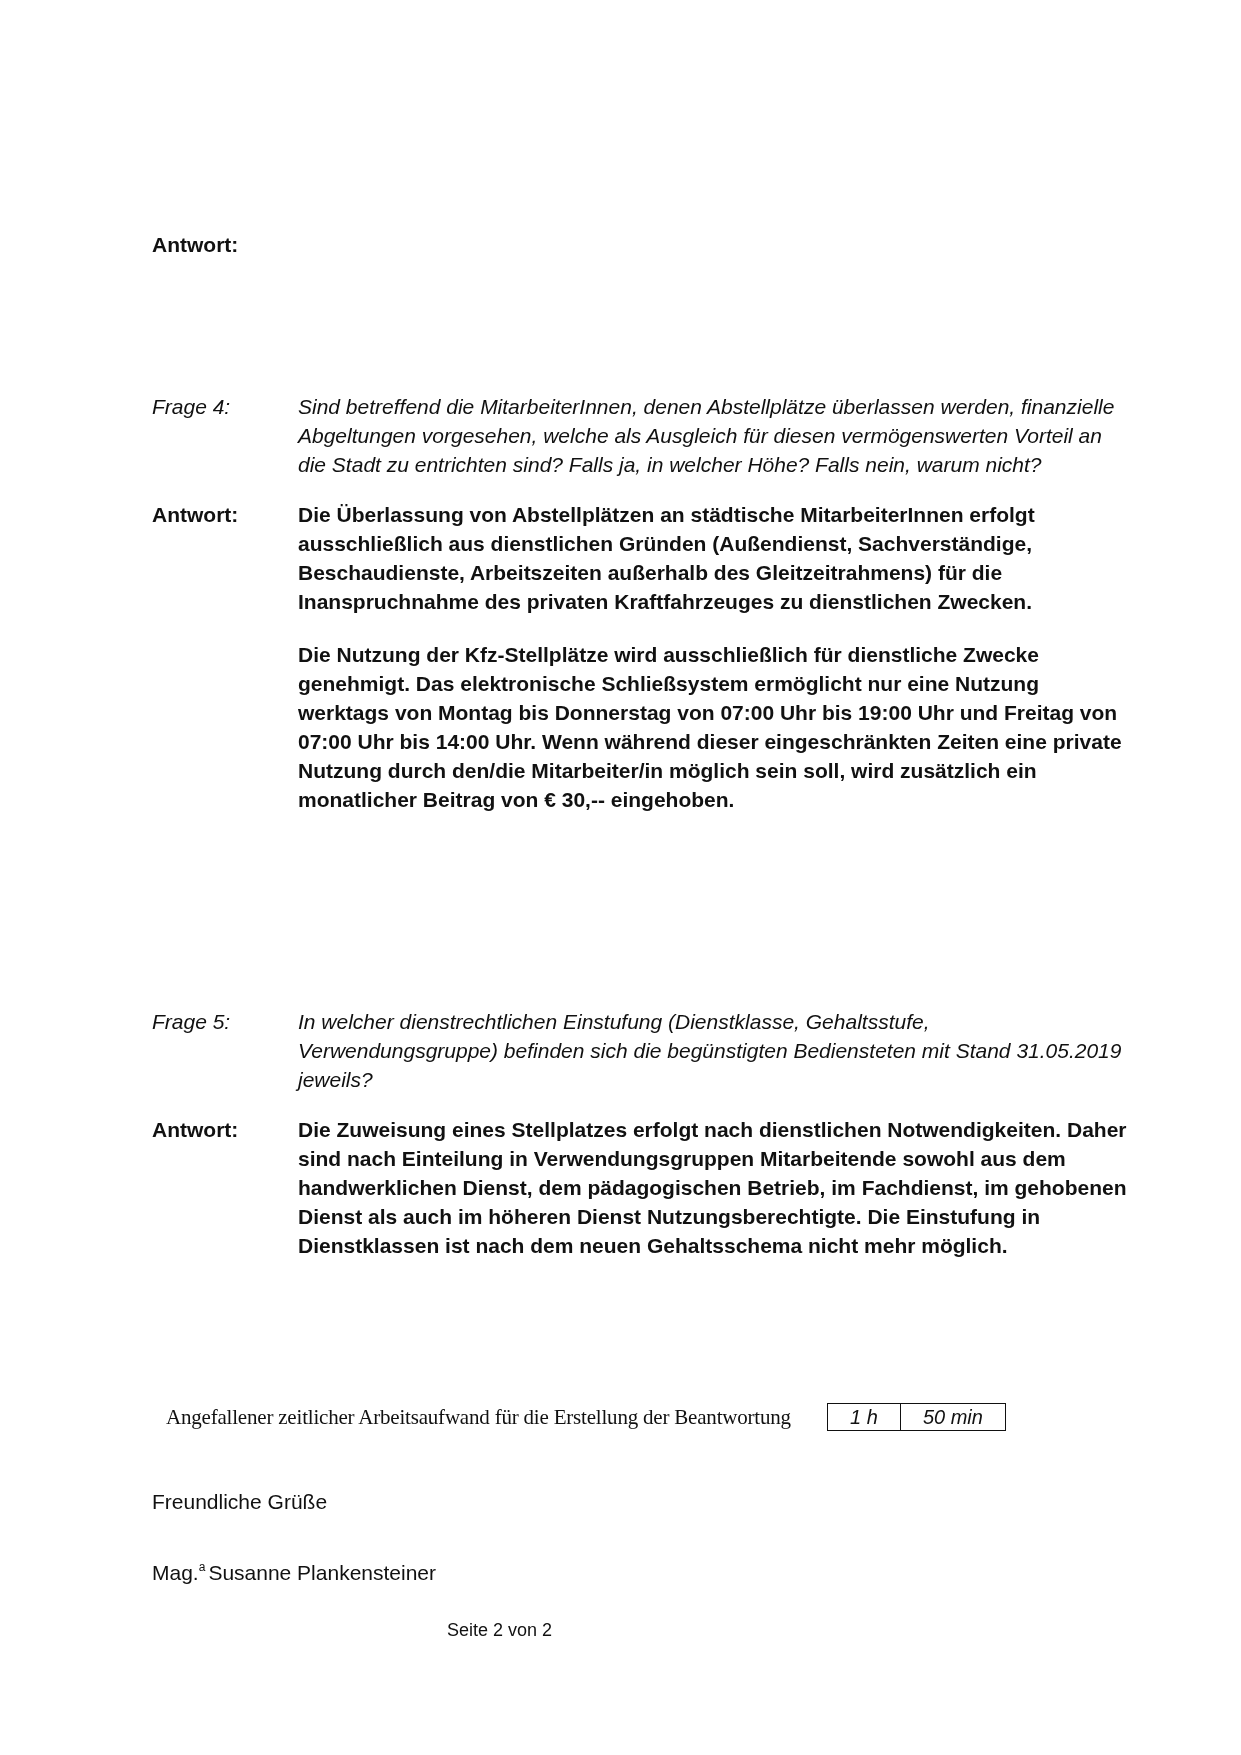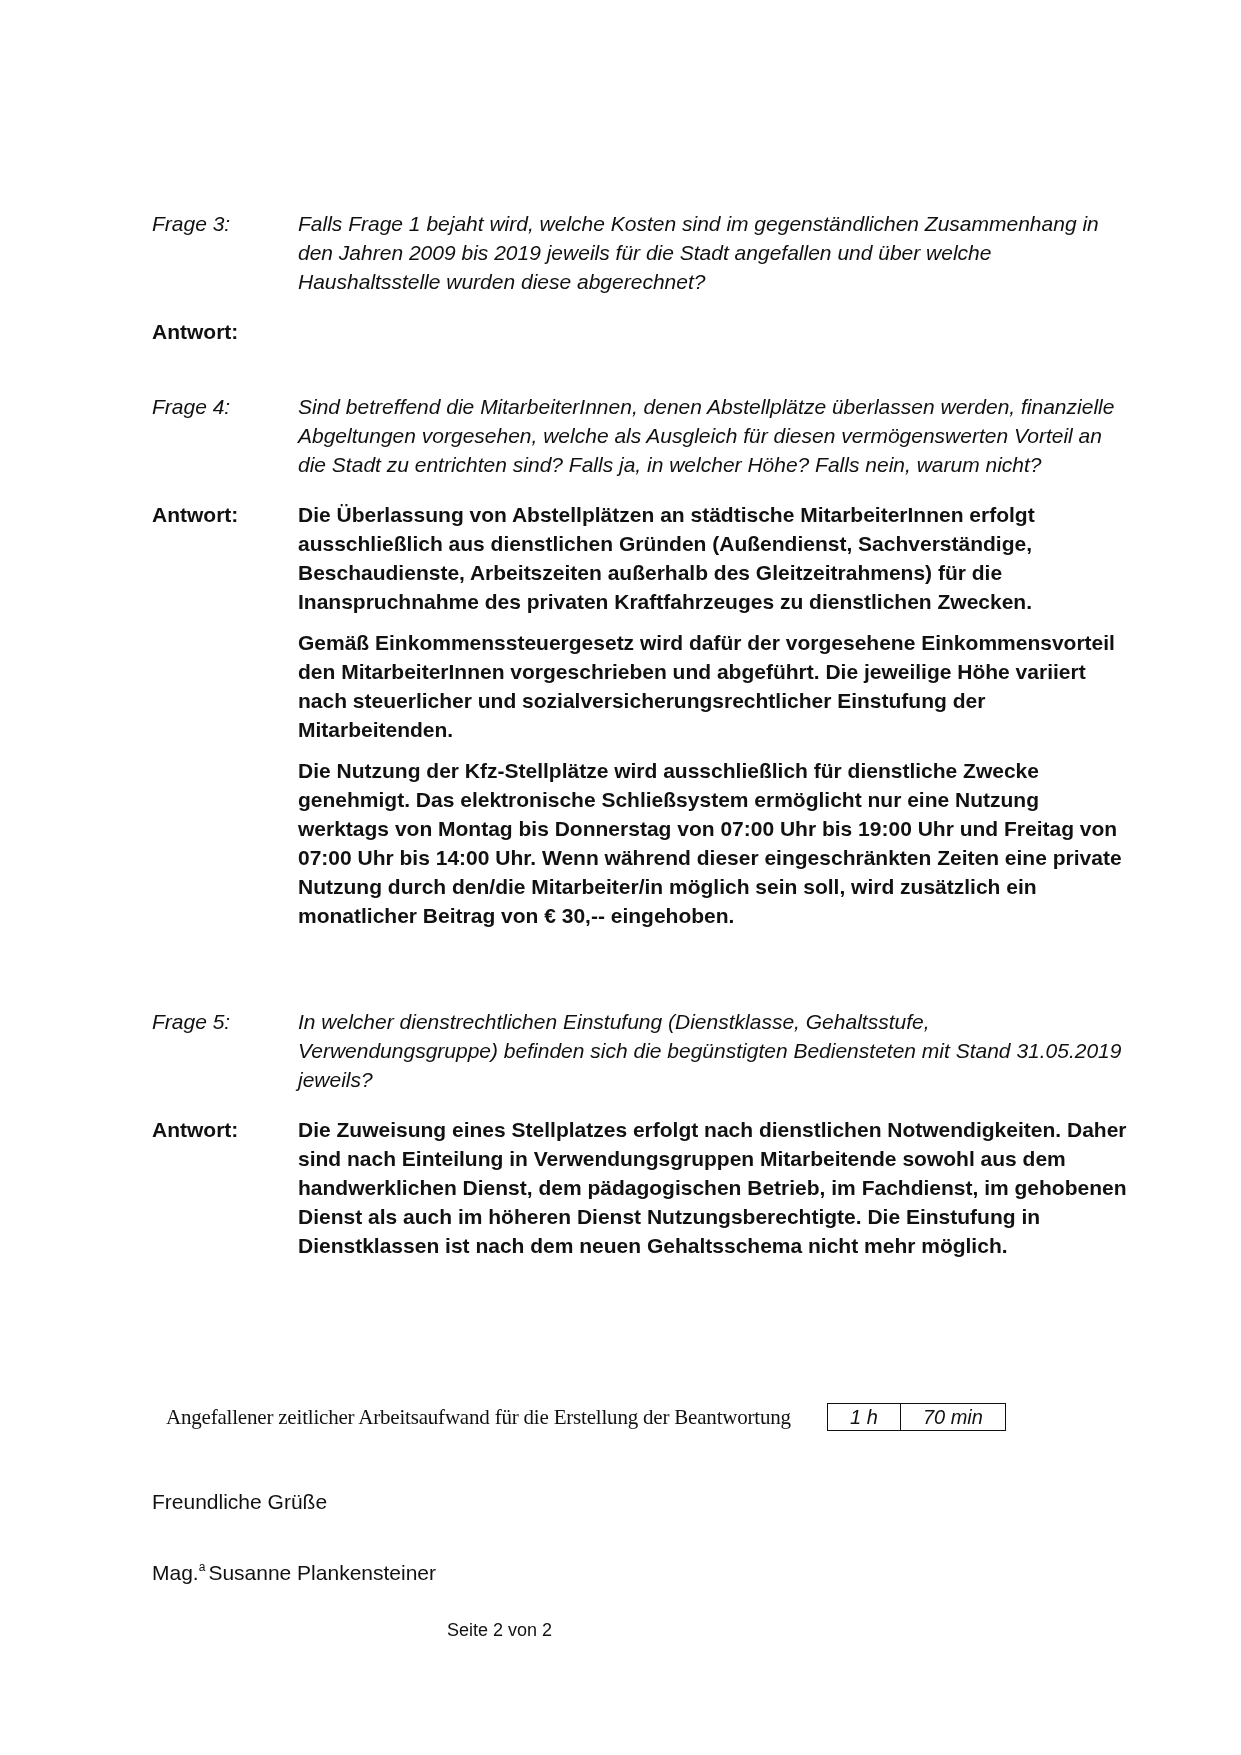--- a/index.html
+++ b/index.html
@@ -109,42 +109,37 @@
       width: 999px;
       top: 1620px;
       text-align: center;
       font-size: 18px;
     }
   </style>
 </head>
 <body>
 
 <div class="qa" id="q3">
-  <div class="row q">
-    <div class="label">Frage 3:</div>
-    <div class="text">Falls Frage 1 bejaht wird, welche Kosten sind im gegenständlichen Zusammenhang in den Jahren 2009 bis 2019 jeweils für die Stadt angefallen und über welche Haushaltsstelle wurden diese abgerechnet?</div>
-  </div>
   <div class="gap-qa"></div>
   <div class="row a">
     <div class="label">Antwort:</div>
   </div>
 </div>
 
 <div class="qa" id="q4">
   <div class="row q">
     <div class="label">Frage 4:</div>
     <div class="text">Sind betreffend die MitarbeiterInnen, denen Abstellplätze überlassen werden, finanzielle Abgeltungen vorgesehen, welche als Ausgleich für diesen vermögenswerten Vorteil an die Stadt zu entrichten sind? Falls ja, in welcher Höhe? Falls nein, warum nicht?</div>
   </div>
   <div class="gap-qa"></div>
   <div class="row a">
     <div class="label">Antwort:</div>
     <div class="text">
       <p>Die Überlassung von Abstellplätzen an städtische MitarbeiterInnen erfolgt ausschließlich aus dienstlichen Gründen (Außendienst, Sachverständige, Beschaudienste, Arbeitszeiten außerhalb des Gleitzeitrahmens) für die Inanspruchnahme des privaten Kraftfahrzeuges zu dienstlichen Zwecken.</p>
       <div class="para-gap"></div>
-      <p>Gemäß Einkommenssteuergesetz wird dafür der vorgesehene Einkommensvorteil den MitarbeiterInnen vorgeschrieben und abgeführt. Die jeweilige Höhe variiert nach steuerlicher und sozialversicherungsrechtlicher Einstufung der Mitarbeitenden.</p>
       <div class="para-gap"></div>
       <p>Die Nutzung der Kfz-Stellplätze wird ausschließlich für dienstliche Zwecke genehmigt. Das elektronische Schließsystem ermöglicht nur eine Nutzung werktags von Montag bis Donnerstag von 07:00 Uhr bis 19:00 Uhr und Freitag von 07:00 Uhr bis 14:00 Uhr. Wenn während dieser eingeschränkten Zeiten eine private Nutzung durch den/die Mitarbeiter/in möglich sein soll, wird zusätzlich ein monatlicher Beitrag von € 30,-- eingehoben.</p>
     </div>
   </div>
 </div>
 
 <div class="qa" id="q5">
   <div class="row q">
     <div class="label">Frage 5:</div>
     <div class="text">In welcher dienstrechtlichen Einstufung (Dienstklasse, Gehaltsstufe, Verwendungsgruppe) befinden sich die begünstigten Bediensteten mit Stand 31.05.2019 jeweils?</div>
@@ -155,21 +150,21 @@
     <div class="text">
       <p>Die Zuweisung eines Stellplatzes erfolgt nach dienstlichen Notwendigkeiten. Daher sind nach Einteilung in Verwendungsgruppen Mitarbeitende sowohl aus dem handwerklichen Dienst, dem pädagogischen Betrieb, im Fachdienst, im gehobenen Dienst als auch im höheren Dienst Nutzungsberechtigte. Die Einstufung in Dienstklassen ist nach dem neuen Gehaltsschema nicht mehr möglich.</p>
     </div>
   </div>
 </div>
 
 <div class="effort">
   <span class="effort-label">Angefallener zeitlicher Arbeitsaufwand für die Erstellung der Beantwortung</span>
   <div class="effort-box">
     <div class="effort-cell effort-hours">1 h</div>
-    <div class="effort-cell effort-minutes">70 min</div>
+    <div class="effort-cell effort-minutes">50 min</div>
   </div>
 </div>
 
 <div class="closing">Freundliche Grüße</div>
 
 <div class="signature">
   <span>Mag.</span><sup>a</sup><span>Susanne Plankensteiner</span>
 </div>
 
 <div class="page-footer">Seite 2 von 2</div>

